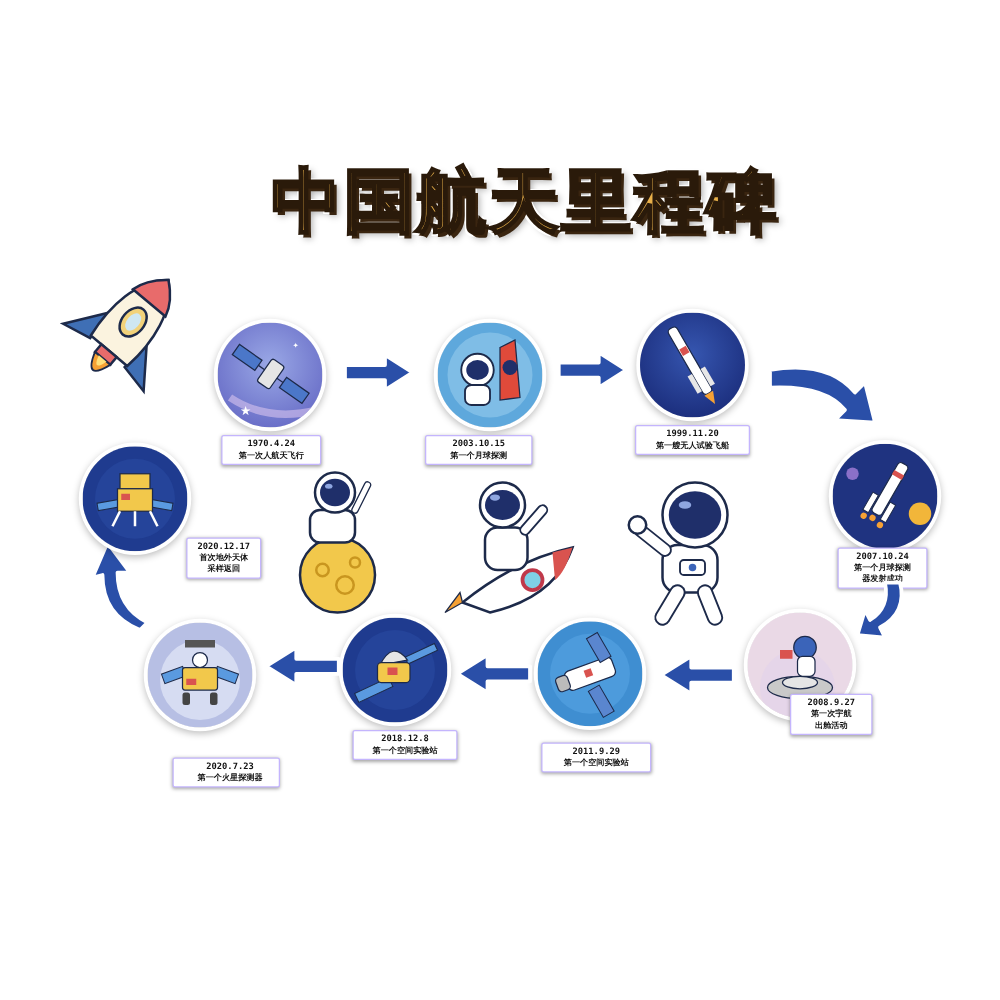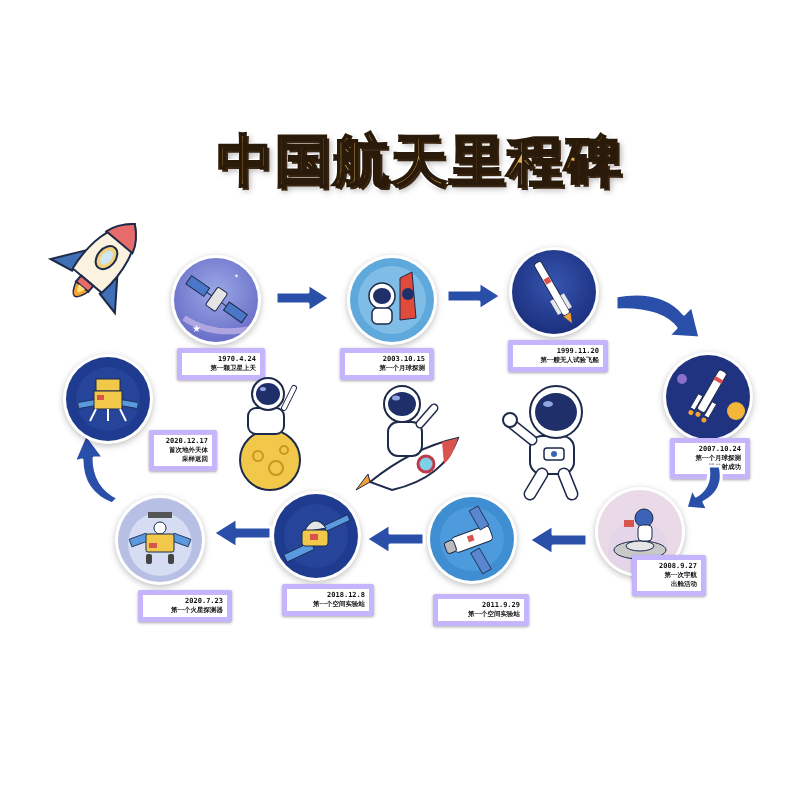--- a/index.html
+++ b/index.html
@@ -17,23 +17,23 @@
     -webkit-text-stroke:2px #2a1a0a;
     text-shadow: 0 0 0 #fff, 3px 3px 0 #3a2510, -2px -2px 0 #fff, 2px -2px 0 #fff, -2px 2px 0 #fff, 4px 4px 6px rgba(0,0,0,0.35);
   }
 
   
   .node { position:absolute; width:84px; height:84px; border-radius:50%;
     box-shadow: 0 0 0 3px #ffffff, 0 2px 6px 3px rgba(0,0,0,0.25); overflow:hidden; }
   .node svg { width:100%; height:100%; display:block; }
 
   .label {
-    position:absolute; background:#ffffff; border:5px solid #c4b5fd;
+    position:absolute; background:#ffffff; border:1px solid #c4b5fd;
     box-shadow:0 1px 3px rgba(0,0,0,0.35); border-radius:2px;
-    padding:2px 4px; text-align:right; line-height:9px;
+    padding:2px 4px; text-align:center; line-height:9px;
   }
   .label .date { font-size:7px; font-weight:bold; color:#111; display:block; font-family:"DejaVu Sans Mono", monospace; }
   .label .desc { font-size:6.5px; font-weight:bold; color:#111; display:block; }
 
   .arrow svg, .sticker svg { display:block; overflow:visible; }
 </style>
 </head>
 <body>
 
 <div class="title">
@@ -73,21 +73,21 @@
       <rect x="36" y="30" width="12" height="22" rx="2" fill="#e5e5e5" stroke="#1d2a4a" stroke-width="1"></rect>
       <line x1="30" y1="41" x2="36" y2="41" stroke="#1d2a4a"></line>
         <line x1="48" y1="41" x2="54" y2="41" stroke="#1d2a4a"></line>
     </g>
     <text x="18" y="74" font-size="10" fill="#fff">★</text>
     <text x="60" y="20" font-size="6" fill="#fff">✦</text>
   </svg>
 </div>
 <div class="label" style="left:177px; top:348px; width:70px;">
   <span class="date">1970.4.24</span>
-  <span class="desc">第一颗卫星上天</span>
+  <span class="desc">第一次人航天飞行</span>
 </div>
 
 <div class="abs arrow" style="left:274px; top:282px;">
   <svg width="58" height="32" viewBox="0 0 58 32">
       <path d="M2 10 H34 V2 L56 16 L34 30 V22 H2Z" fill="#2a4fa8" stroke="#fff" stroke-width="3" stroke-linejoin="round"></path>
     </svg>
 </div>
 
 <div class="node" style="left:350px; top:258px;">
   <svg viewBox="0 0 84 84">
@@ -244,21 +244,21 @@
     <rect x="12" y="38" width="18" height="8" fill="#5a9ae0" stroke="#1d2a4a" stroke-width="0.8" transform="rotate(-20 21 42)"></rect>
     <rect x="54" y="38" width="18" height="8" fill="#5a9ae0" stroke="#1d2a4a" stroke-width="0.8" transform="rotate(20 63 42)"></rect>
     <rect x="30" y="14" width="24" height="6" fill="#555"></rect>
     <circle cx="42" cy="30" r="6" fill="#fff" stroke="#1d2a4a" stroke-width="1"></circle>
     <rect x="28" y="36" width="28" height="18" rx="2" fill="#f2c84b" stroke="#1d2a4a" stroke-width="1"></rect>
     <rect x="31" y="45" width="8" height="5" fill="#d9534f"></rect>
     <rect x="28" y="56" width="6" height="10" rx="2" fill="#444"></rect>
       <rect x="50" y="56" width="6" height="10" rx="2" fill="#444"></rect>
   </svg>
 </div>
-<div class="label" style="left:138px; top:590px; width:70px;padding-left:10px;">
+<div class="label" style="left:138px; top:606px; width:70px;padding-left:10px;">
   <span class="date">2020.7.23</span>
   <span class="desc">第一个火星探测器</span>
 </div>
 
 <div class="abs arrow" style="left:72px; top:432px;">
   <svg width="52" height="72" viewBox="0 0 52 72">
     <path d="M46 66 Q22 54 22 26 L32 26 L14 2 L2 30 L10 28 Q10 60 40 72Z" fill="#2a4fa8" stroke="#fff" stroke-width="3" stroke-linejoin="round"></path>
   </svg>
 </div>
 

